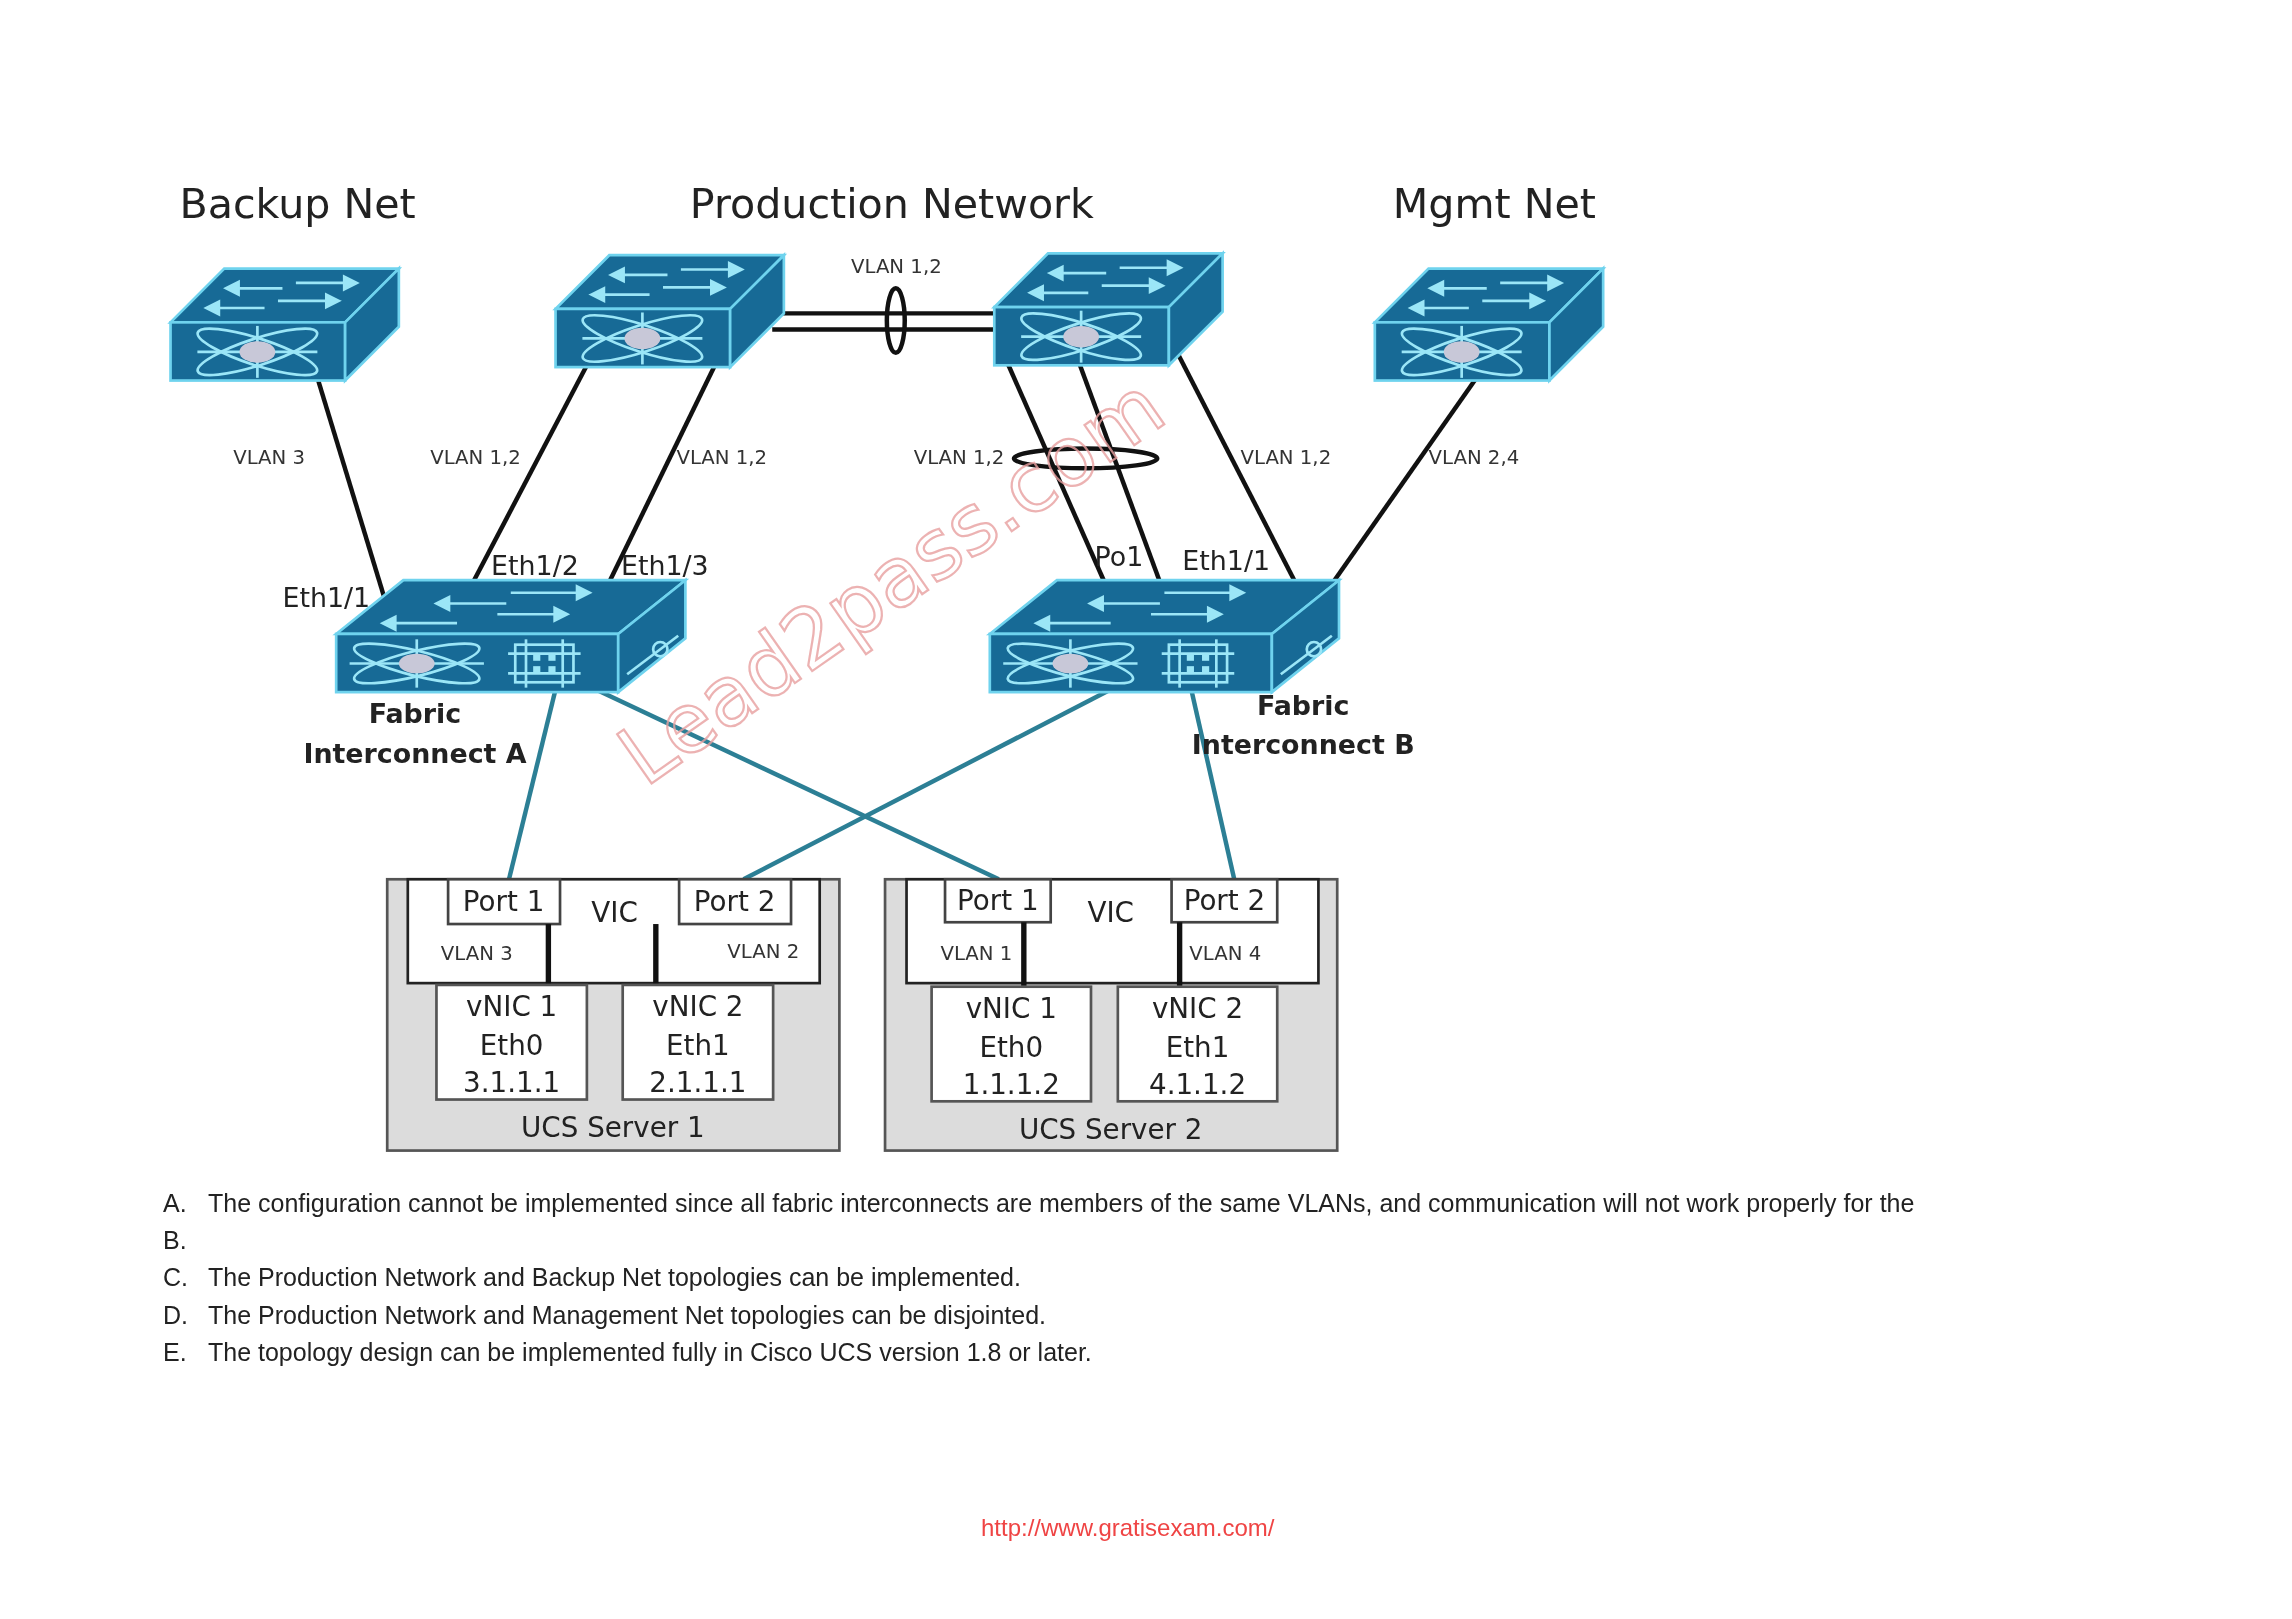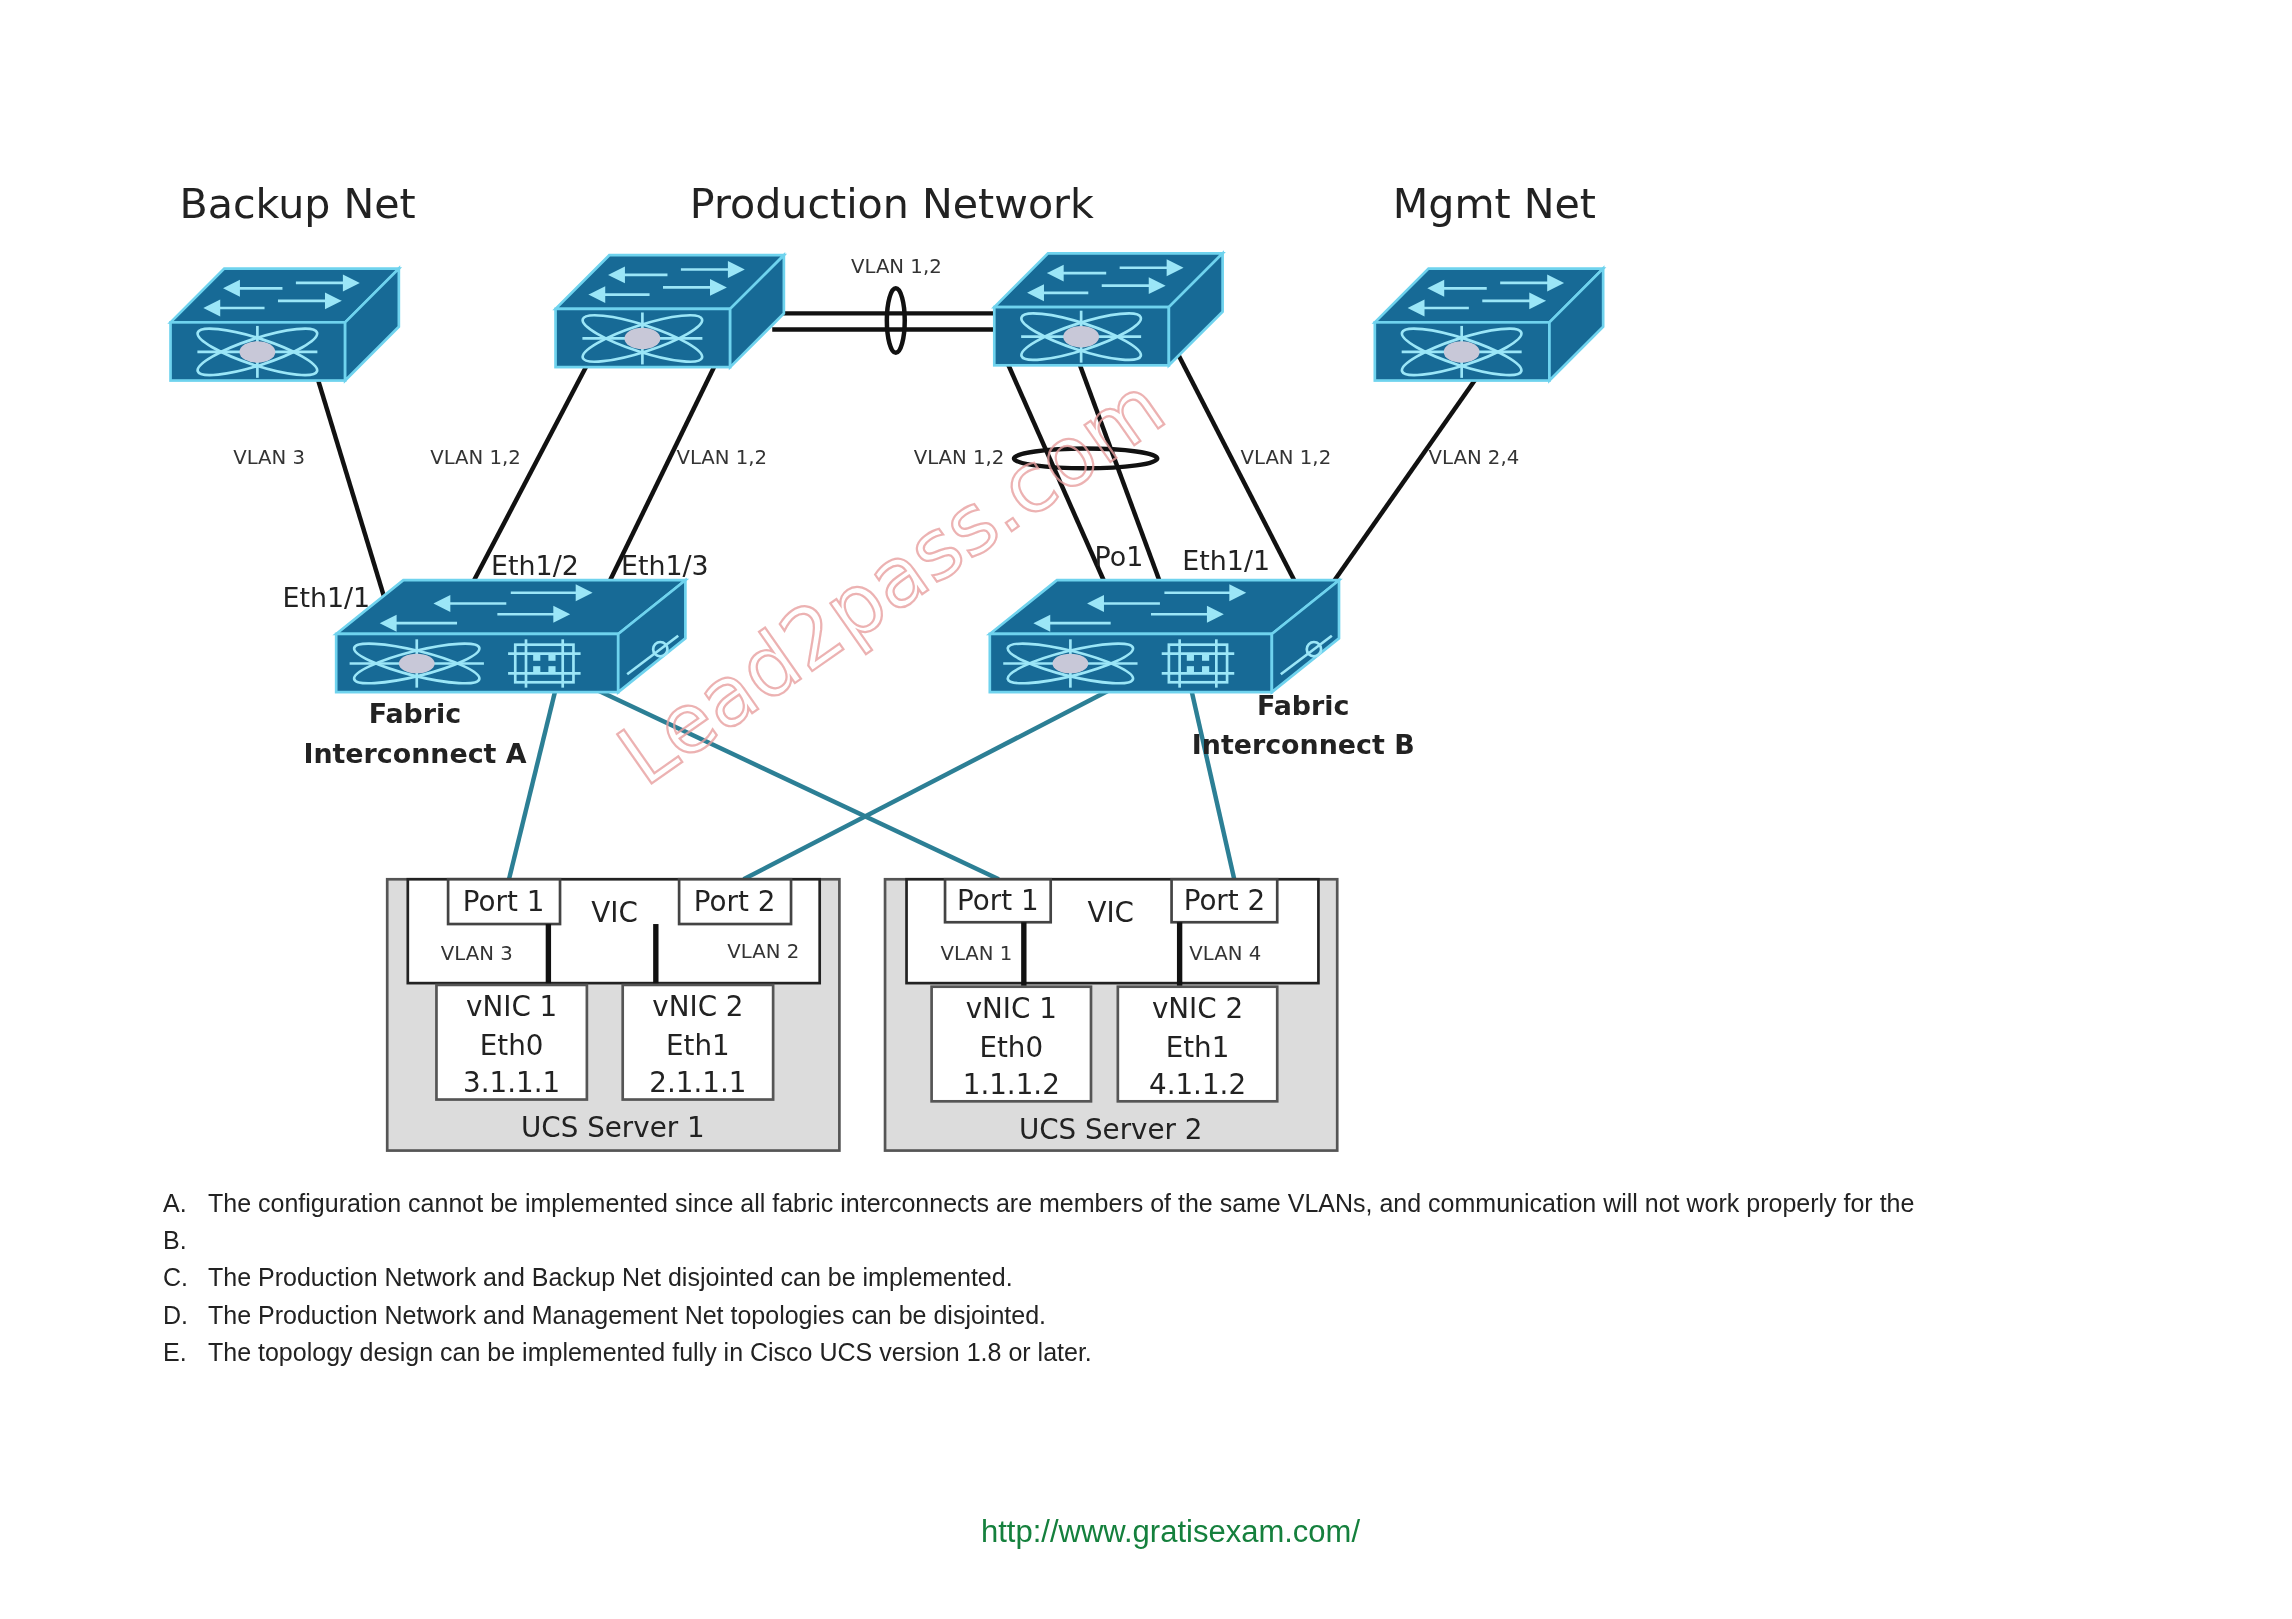--- a/index.html
+++ b/index.html
@@ -11,21 +11,21 @@
   .fiLabel { font-family: "DejaVu Sans", sans-serif; font-size: 30px; font-weight: bold; fill: #222; }
   .box { font-family: "DejaVu Sans", sans-serif; font-size: 31px; fill: #222; }
   .small { font-family: "DejaVu Sans", sans-serif; font-size: 22px; fill: #333; }
   .wm { font-family: "DejaVu Sans", sans-serif; font-size: 92px; fill: none; stroke: #e8a0a0; stroke-width: 2.5px; opacity: 0.8; }
 
   #answers { position: absolute; left: 163px; top: 1188px; width: 1970px; font-family: "Liberation Sans", sans-serif; font-size: 25px; color: #222; line-height: 30px; }
   .answer { display: flex; margin-bottom: 7.2px; }
   .answer .letter { width: 45px; flex: 0 0 45px; }
   .answer .text { flex: 1; }
   .answer .line { display: block; }
-  #footer-url { position: absolute; left: 981px; top: 1514px; font-family: "Liberation Sans", sans-serif; font-size: 31px; color: #15803d; }
+  #footer-url { position: absolute; left: 981px; top: 1514px; font-family: "Liberation Sans", sans-serif; font-size: 24px; color: #ef4444; }
 </style>
 </head>
 <body>
 
 <svg id="diagram" viewBox="0 0 2560 1300" xmlns="http://www.w3.org/2000/svg">
   <defs>
 
     <g id="sw">
       <polygon points="0,60 60,0 255,0 195,60" fill="#176a96" stroke="#6fd3ee" stroke-width="3"></polygon>
       <rect x="0" y="60" width="195" height="65" fill="#176a96" stroke="#6fd3ee" stroke-width="3"></rect>
@@ -198,21 +198,21 @@
       </span>
   </div>
   <div class="answer">
     <span class="letter">B.</span>
     <span class="text">
       </span>
   </div>
   <div class="answer">
     <span class="letter">C.</span>
     <span class="text">
-        <span class="line">The Production Network and Backup Net disjointed can be implemented.</span>
+        <span class="line">The Production Network and Backup Net topologies can be implemented.</span>
       </span>
   </div>
   <div class="answer">
     <span class="letter">D.</span>
     <span class="text">
         <span class="line">The Production Network and Management Net topologies can be disjointed.</span>
       </span>
   </div>
   <div class="answer">
     <span class="letter">E.</span>

